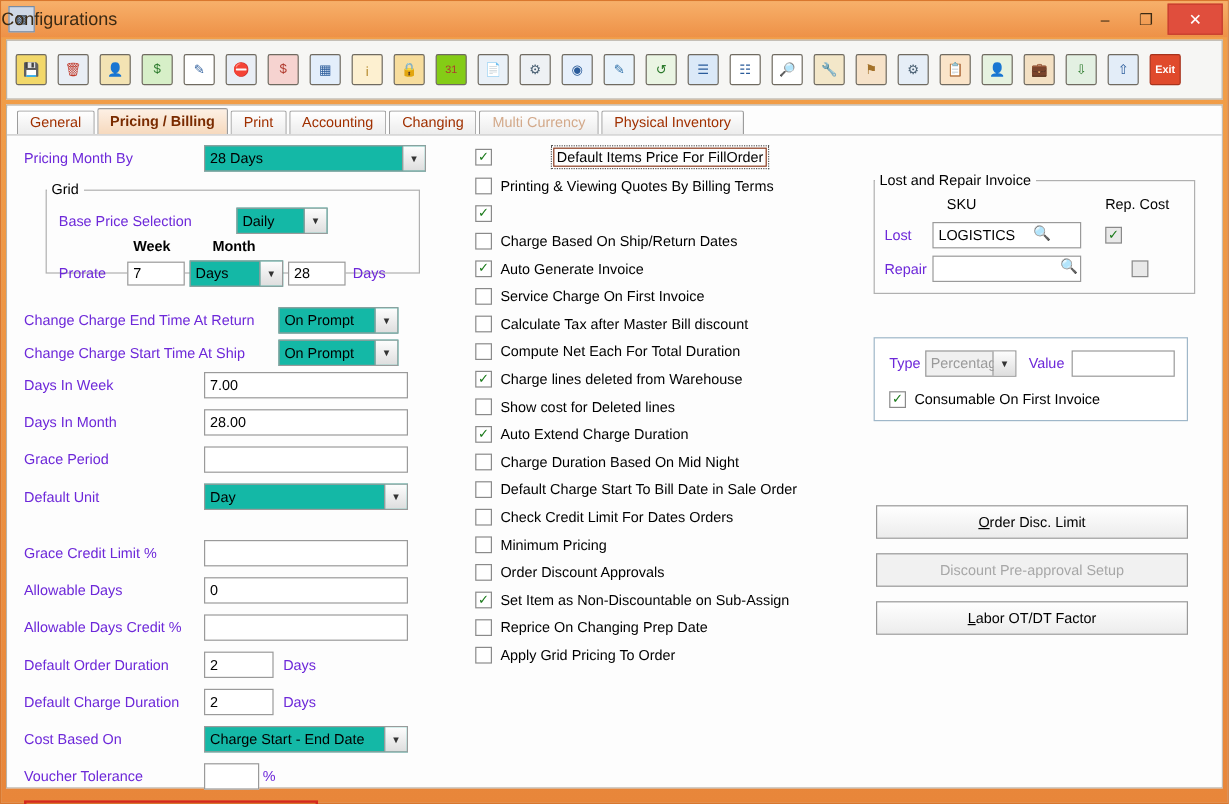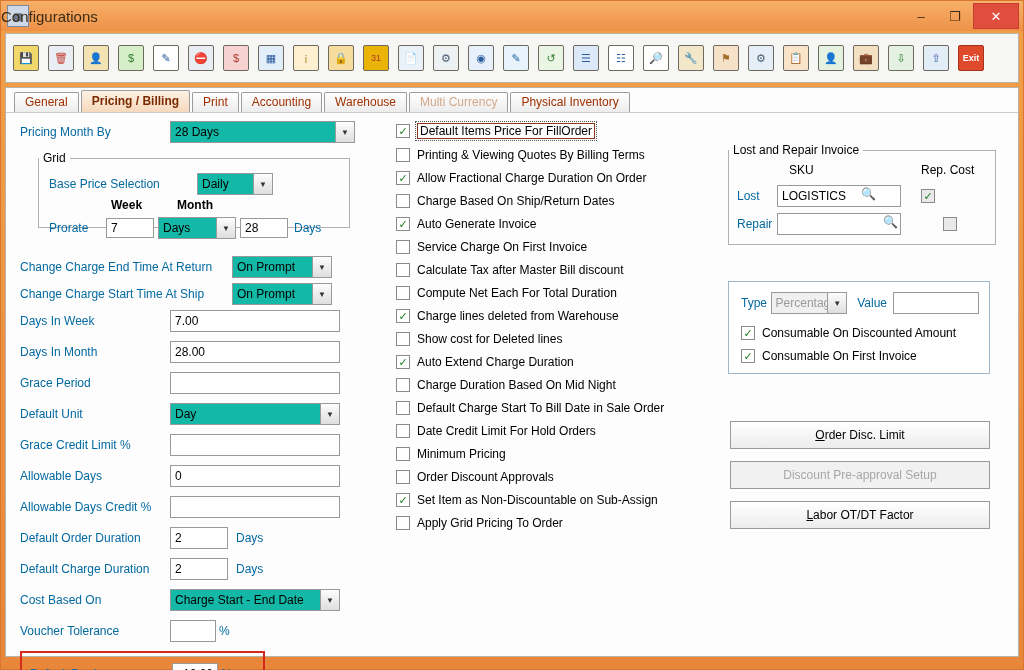--- a/index.html
+++ b/index.html
@@ -116,21 +116,21 @@
     height: 21px; line-height: 21px;
     color: #7a2b00;
   }
   .tab.disabled { color: #d3a98a; }
   .panel {
     position: absolute; left: 0; right: 0; top: 24px; bottom: 0;
     background: #fdfdfd;
     border-top: 1px solid #ccc;
   }
   
-  .lbl { font-size: 12px; color: #0369a1; }
+  .lbl { font-size: 12px; color: #6d28d9; }
   .txt {
     border: 1px solid #9a9a9a;
     background: #fff;
     height: 20px;
     box-sizing: border-box;
     padding: 2px 4px;
     font-size: 12px;
     font-family: "Liberation Sans", sans-serif;
   }
   .combo {
@@ -165,20 +165,21 @@
     display: flex; align-items: center; justify-content: center;
     font-size: 10px; line-height: 10px; color: #1d7a1d;
     flex: none;
   }
   .box.checked::after { content: "\2713"; color: #1b7a1b; font-size: 11px; }
   .focusbox {
     outline: 1px dotted #555;
     outline-offset: 1px;
     border: 1px solid #8b3a1d;
     padding: 0 2px;
+    margin-left: 44px;
   }
   fieldset.group {
     border: 1px solid #b0b0b0;
     margin: 0; padding: 0;
     position: absolute;
   }
   fieldset.group legend {
     font-size: 12px; padding: 0 4px;
   }
   .btn {
@@ -246,21 +247,21 @@
     <div class="tbtn">
         <span class="glyph" style="background:#e3eefb;color:#2b5c9b">▦</span>
       </div>
     <div class="tbtn">
         <span class="glyph" style="background:#fdf0d0;color:#b5892b">ℹ</span>
       </div>
     <div class="tbtn">
         <span class="glyph" style="background:#f7dd9d;color:#8a6d1f">🔒</span>
       </div>
     <div class="tbtn">
-        <span class="glyph" style="background:#eab308;color:#b03a2e;font-size:9px">31</span>
+        <span class="glyph" style="background:#84cc16;color:#b03a2e;font-size:9px">31</span>
       </div>
     <div class="tbtn">
         <span class="glyph" style="background:#eaf1f8;color:#2b5c9b">📄</span>
       </div>
     <div class="tbtn">
         <span class="glyph" style="background:#eef1f4;color:#4c6275">⚙</span>
       </div>
     <div class="tbtn">
         <span class="glyph" style="background:#e7f0fb;color:#2b5c9b">◉</span>
       </div>
@@ -308,21 +309,21 @@
       </div>
   </div>
 
   <div class="client">
 
     <div class="tabs">
       <div class="tab">General</div>
       <div class="tab active">Pricing / Billing</div>
       <div class="tab">Print</div>
       <div class="tab">Accounting</div>
-      <div class="tab">Warehouse</div>
+      <div class="tab">Changing</div>
       <div class="tab disabled">Multi Currency</div>
       <div class="tab">Physical Inventory</div>
     </div>
 
     <div class="panel">
 
       <div class="leftcol">
 
         <div class="row">
           <span class="lbl">Pricing Month By</span>
@@ -377,21 +378,21 @@
           <input class="txt" style="width: 170px; height: 22px;" value="7.00">
         </div>
         <div class="row" style="margin-bottom:9px">
           <span class="lbl">Days In Month</span>
           <input class="txt" style="width: 170px; height: 22px;" value="28.00">
         </div>
         <div class="row" style="margin-bottom:9px">
           <span class="lbl">Grace Period</span>
           <input class="txt" style="width: 170px; height: 22px;" value="">
         </div>
-        <div class="row" style="margin-bottom:9px">
+        <div class="row" style="margin-bottom:25px">
           <span class="lbl">Default Unit</span>
           <div class="combo" style="width:170px">
             <span>Day</span>
             <span class="arrow">▼</span>
           </div>
         </div>
         <div class="row" style="margin-bottom:9px">
           <span class="lbl">Grace Credit Limit %</span>
           <input class="txt" style="width: 170px; height: 22px;" value="">
         </div>
@@ -440,21 +441,20 @@
         <div class="chk">
           <span class="box checked"></span>
           <span class="focusbox">Default Items Price For FillOrder</span>
         </div>
         <div class="chk">
           <span class="box"></span>
           <span>Printing &amp; Viewing Quotes By Billing Terms</span>
         </div>
         <div class="chk">
           <span class="box checked"></span>
-          <span>Allow Fractional Charge Duration On Order</span>
         </div>
         <div class="chk">
           <span class="box"></span>
           <span>Charge Based On Ship/Return Dates</span>
         </div>
         <div class="chk">
           <span class="box checked"></span>
           <span>Auto Generate Invoice</span>
         </div>
         <div class="chk">
@@ -484,33 +484,37 @@
         <div class="chk">
           <span class="box"></span>
           <span>Charge Duration Based On Mid Night</span>
         </div>
         <div class="chk">
           <span class="box"></span>
           <span>Default Charge Start To Bill Date in Sale Order</span>
         </div>
         <div class="chk">
           <span class="box"></span>
-          <span>Date Credit Limit For Hold Orders</span>
+          <span>Check Credit Limit For Dates Orders</span>
         </div>
         <div class="chk">
           <span class="box"></span>
           <span>Minimum Pricing</span>
         </div>
         <div class="chk">
           <span class="box"></span>
           <span>Order Discount Approvals</span>
         </div>
         <div class="chk">
           <span class="box checked"></span>
           <span>Set Item as Non-Discountable on Sub-Assign</span>
+        </div>
+        <div class="chk">
+          <span class="box"></span>
+          <span>Reprice On Changing Prep Date</span>
         </div>
         <div class="chk">
           <span class="box"></span>
           <span>Apply Grid Pricing To Order</span>
         </div>
       </div>
 
       <div class="rightcol">
 
         <fieldset class="group" style="left:0; top:22px; width:266px; height:100px;">
@@ -541,24 +545,20 @@
           <div style="border:1px solid #9fb7c9; background:#fff; padding:10px 10px 10px 12px; position:relative;">
             <div style="display:flex; align-items:center; margin-bottom:12px;">
               <span class="lbl" style="width:36px">Type</span>
               <div class="combo disabled" style="width:92px">
                 <span>Percentage</span>
                 <span class="arrow">▼</span>
               </div>
               <span class="lbl" style="margin-left:10px">Value</span>
               <input class="txt" style="width: 86px; height: 22px; margin-left: 6px;" value="">
             </div>
-            <div class="chk" style="margin-bottom:9px">
-              <span class="box checked"></span>
-              <span>Consumable On Discounted Amount</span>
-            </div>
             <div class="chk" style="margin-bottom:0">
               <span class="box checked"></span>
               <span>Consumable On First Invoice</span>
             </div>
           </div>
         </div>
 
         <div class="btn" style="position:absolute; left:2px; top:300px; width:258px;">
           <span class="underline-first">Order Disc. Limit</span>
         </div>

